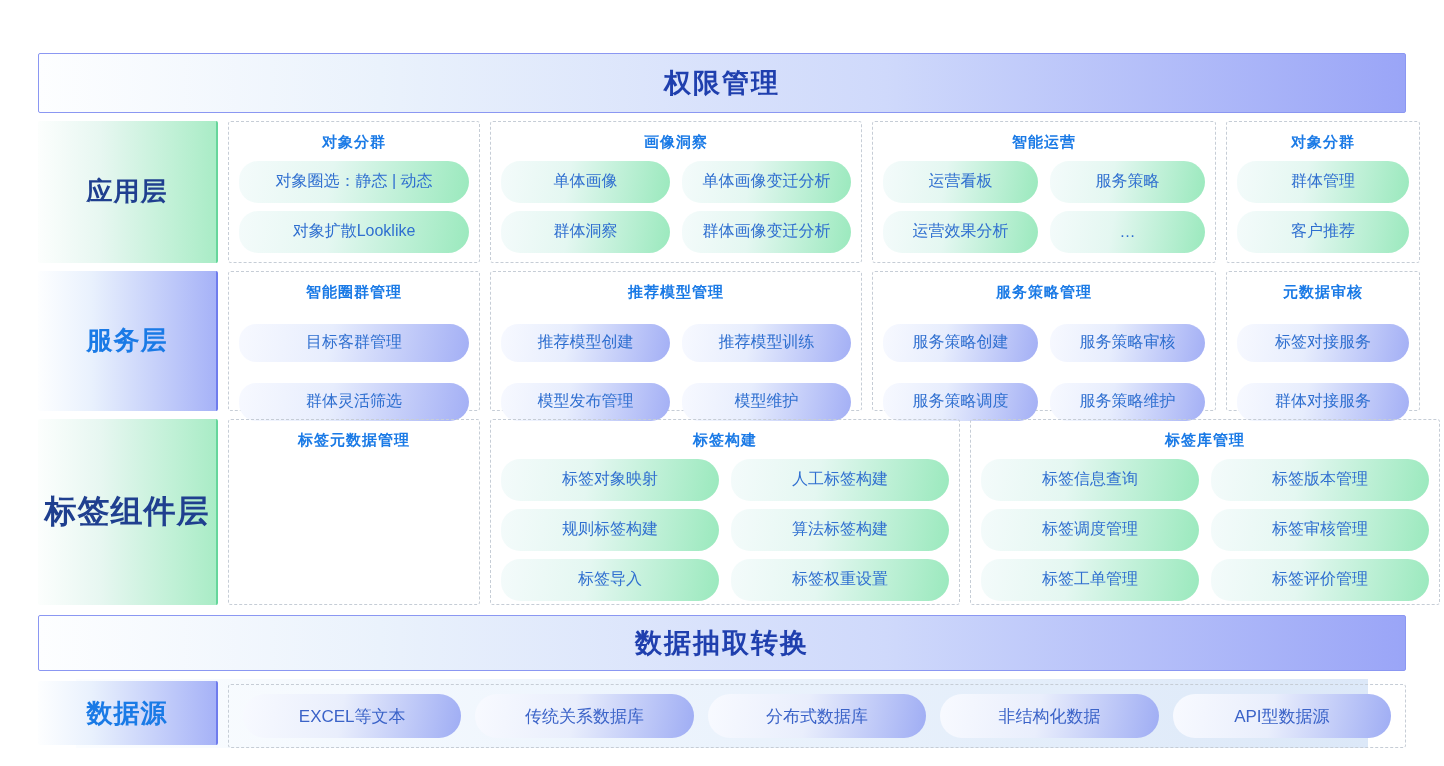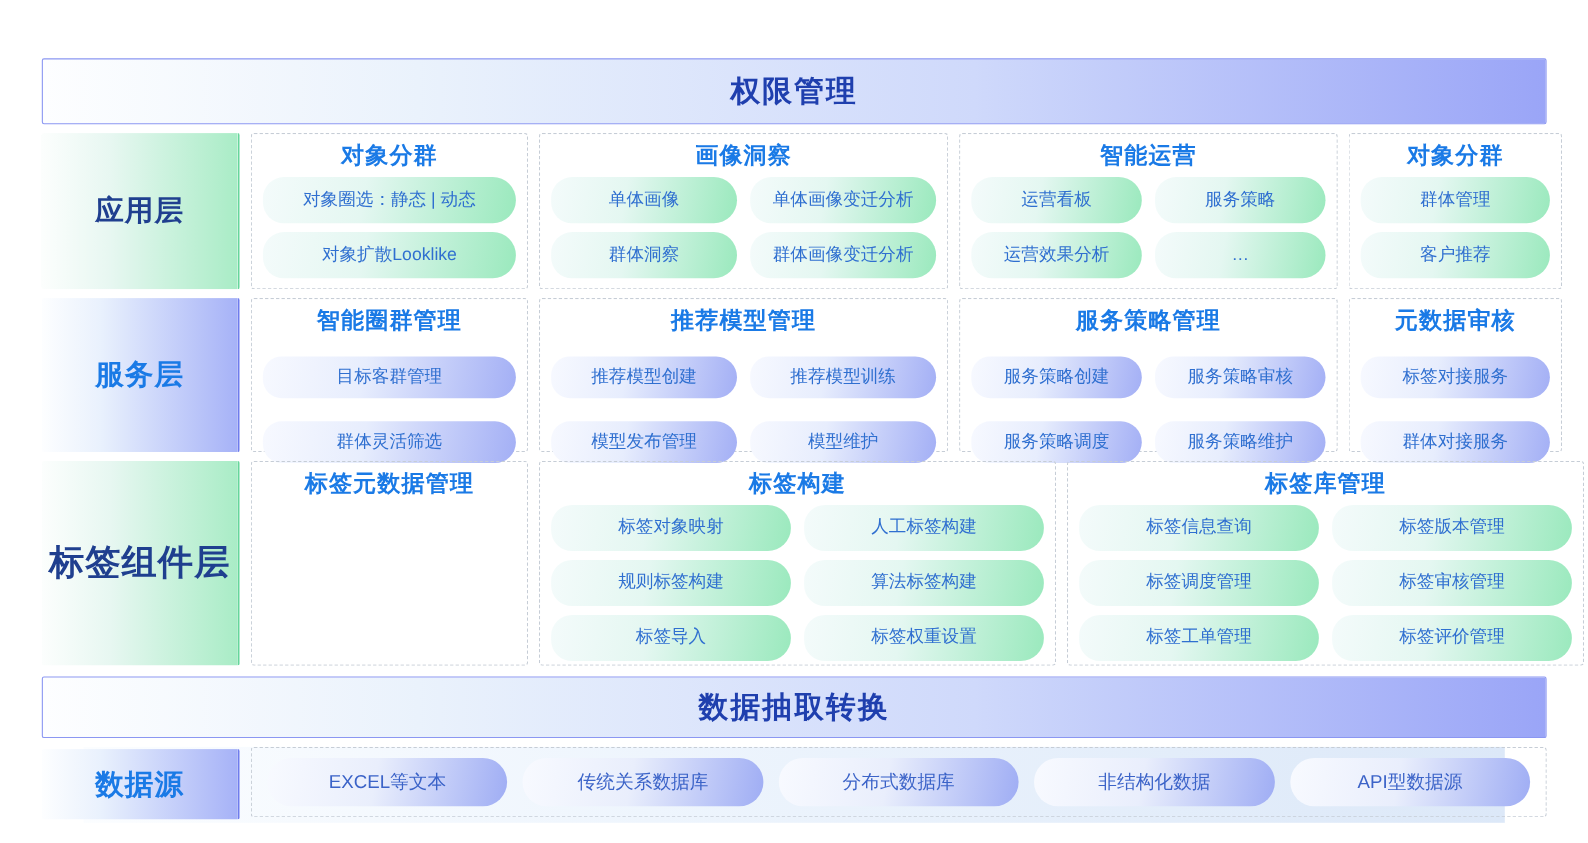--- a/index.html
+++ b/index.html
@@ -60,21 +60,21 @@
     border:1px dashed #c6cdd6;
     border-radius:3px;
     box-sizing:border-box;
     padding:6px 10px 9px 10px;
     display:flex;flex-direction:column;
     background:transparent;
   }
   .group-title{
     text-align:center;
     color:#1a7ae6;
-    font-size:21px;font-weight:bold;
+    font-size:15px;font-weight:bold;
     letter-spacing:1px;
     line-height:28px;
     margin-bottom:5px;
     white-space:nowrap;
   }
   .pill-grid{
     flex:1 1 auto;
     display:grid;
     gap:8px 12px;
     align-content:stretch;
@@ -106,21 +106,21 @@
   .g-w2{flex:0 0 372px;}
   .g-w3{flex:0 0 344px;}
   .g-w4{flex:0 0 194px;}
 
   
   .t-w1{flex:0 0 252px;}
   .t-w2{flex:0 0 470px;}
   .t-w3{flex:0 0 470px;}
 
   
-  .ds-row{display:flex;align-items:flex-start;margin-top:8px;}
+  .ds-row{display:flex;align-items:flex-end;margin-top:8px;}
   .ds-band{
     position:absolute;left:38px;right:38px;
     background:linear-gradient(90deg,#fbfdff 0%,#eef5fd 40%,#dce8f8 100%);
   }
   .ds-group{
     flex:1 1 auto;margin-left:10px;
     border:1px dashed #c6cdd6;border-radius:3px;
     display:flex;align-items:center;gap:14px;
     padding:9px 14px;box-sizing:border-box;
   }

